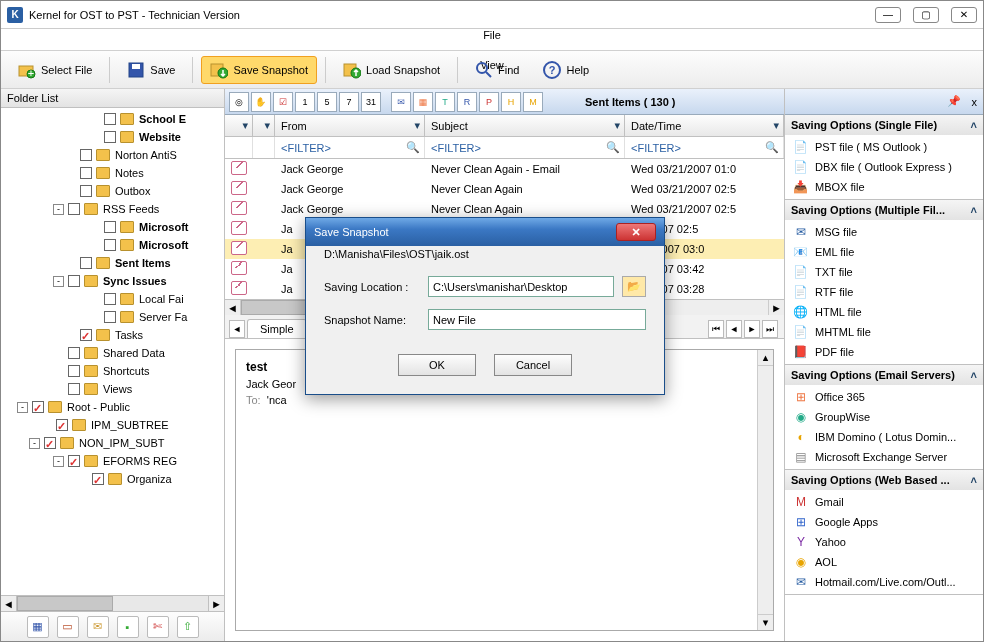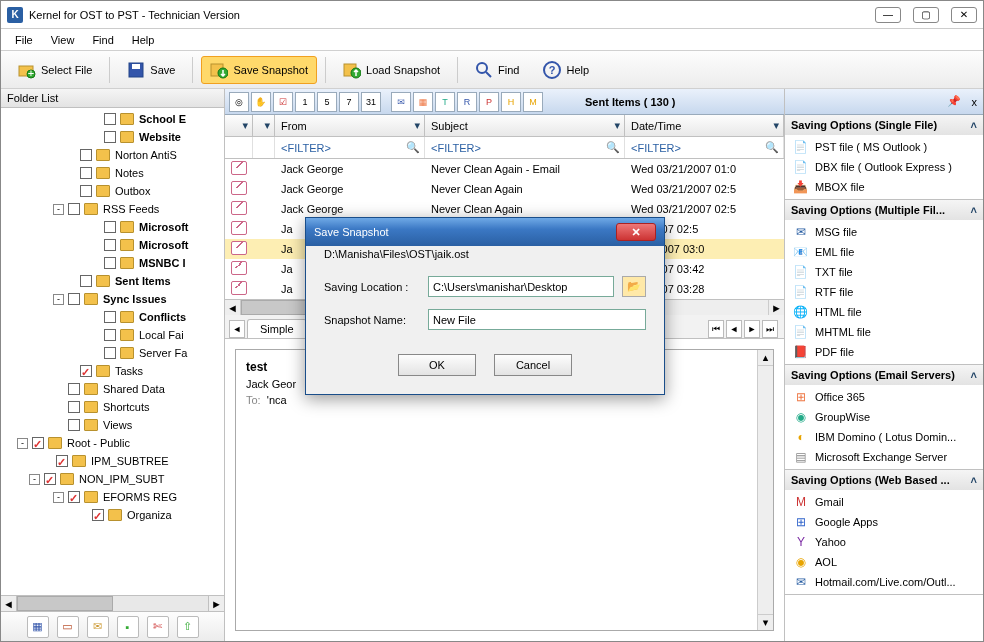--- a/index.html
+++ b/index.html
@@ -2,21 +2,21 @@
 <html><head>
 <meta charset="utf-8">
 <style>
 * { box-sizing: border-box; margin: 0; padding: 0; font-family: "Segoe UI", Tahoma, sans-serif; font-size: 11px; }
 body { background: #fff; width: 984px; height: 642px; overflow: hidden; position: relative; border: 1px solid #888; }
 .titlebar { height: 28px; background: #fff; display: flex; align-items: center; padding: 0 6px; border-bottom: 1px solid #ccc; }
 .titlebar .app-icon { width: 16px; height: 16px; background: #2a5fa3; color: #fff; font-weight: bold; display: flex; align-items: center; justify-content: center; border-radius: 2px; margin-right: 6px; font-size: 10px; }
 .titlebar .title { flex: 1; }
 .win-buttons { display: flex; gap: 12px; }
 .win-btn { width: 26px; height: 16px; border: 1px solid #888; border-radius: 3px; display: flex; align-items: center; justify-content: center; cursor: pointer; background:#fff; font-size:10px;}
-.menubar { height: 22px; display: flex; align-items: center; padding: 0 14px; gap: 18px; border-bottom: 1px solid #d0d0d0; }
+.menubar { height: 22px; display: flex; align-items: center; padding: 0 14px; gap: 18px; border-bottom: 1px solid #d0d0d0; flex-direction: column; }
 .menubar span { cursor: pointer; }
 .toolbar { height: 38px; display: flex; align-items: center; padding: 0 8px; gap: 6px; border-bottom: 1px solid #d0d0d0; background: linear-gradient(#fdfdfd,#ececec); }
 .tb-btn { display: flex; align-items: center; gap: 5px; padding: 4px 8px; border: 1px solid transparent; border-radius: 3px; cursor: pointer; }
 .tb-btn.highlight { border-color: #f0a020; background: #ffd96b; }
 .tb-icon { width: 18px; height: 18px; display:inline-block; }
 .tb-sep { width:1px; height:26px; background:#ccc; margin:0 2px;}
 .body-row { display: flex; height: 552px; }
 .left-panel { width: 224px; border-right: 1px solid #c0c0c0; display:flex; flex-direction:column;}
 .panel-header { background: linear-gradient(#f5f5f5,#e3e3e3); padding: 3px 6px; border-bottom:1px solid #c0c0c0; font-weight:normal;}
 .tree-wrap { flex:1; overflow:hidden; padding:2px 0 2px 2px; }
@@ -230,46 +230,32 @@
             <span class="lbl">Microsoft</span>
           </li>
           <li class="bold">
             <span class="indent" style="width: 84px;"></span>
             <span style="display: inline-block; width: 13px;"></span>
             <span class="chk"></span>
             <span class="fld-icon"></span>
             <span class="lbl">Microsoft</span>
           </li>
           <li class="bold">
-            <span class="indent" style="width: 84px;"></span>
-            <span style="display: inline-block; width: 13px;"></span>
-            <span class="chk"></span>
-            <span class="fld-icon"></span>
-            <span class="lbl">MSNBC I</span>
-          </li>
-          <li class="bold">
             <span class="indent" style="width: 60px;"></span>
             <span style="display: inline-block; width: 13px;"></span>
             <span class="chk"></span>
             <span class="fld-icon"></span>
             <span class="lbl">Sent Items</span>
           </li>
           <li class="bold">
             <span class="indent" style="width: 48px;"></span>
             <span class="expander">-</span>
             <span class="chk"></span>
             <span class="fld-icon"></span>
             <span class="lbl">Sync Issues</span>
-          </li>
-          <li class="bold">
-            <span class="indent" style="width: 84px;"></span>
-            <span style="display: inline-block; width: 13px;"></span>
-            <span class="chk"></span>
-            <span class="fld-icon"></span>
-            <span class="lbl">Conflicts</span>
           </li>
           <li>
             <span class="indent" style="width: 84px;"></span>
             <span style="display: inline-block; width: 13px;"></span>
             <span class="chk"></span>
             <span class="fld-icon"></span>
             <span class="lbl">Local Fai</span>
           </li>
           <li>
             <span class="indent" style="width: 84px;"></span>

